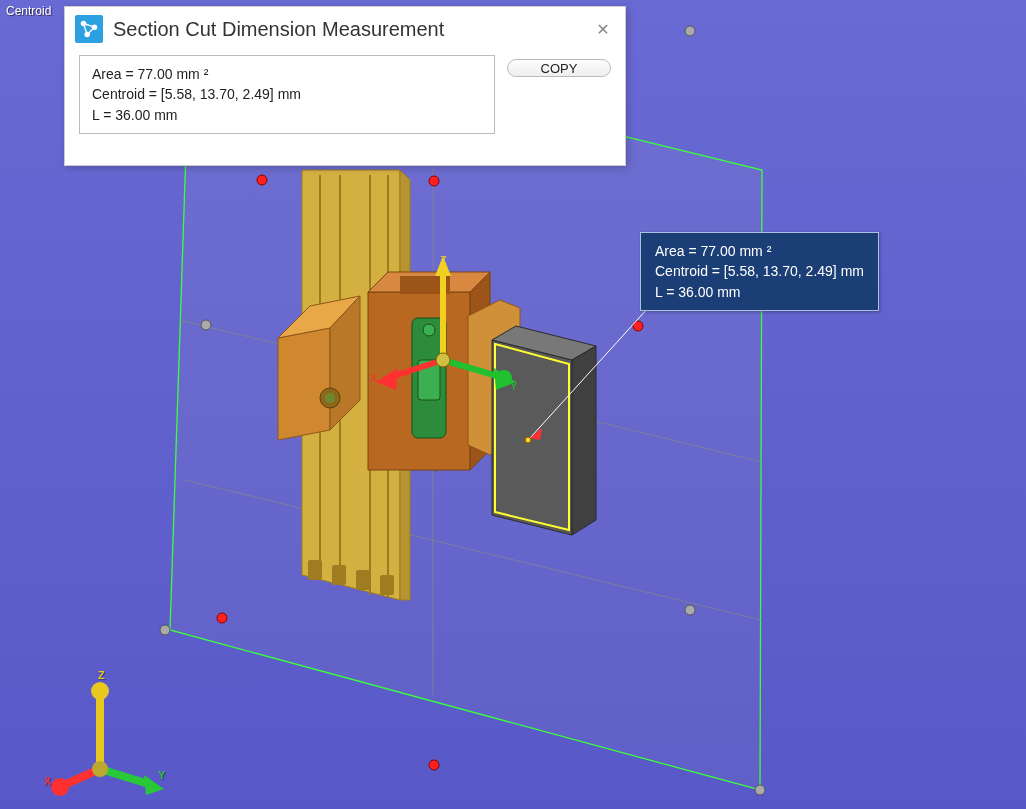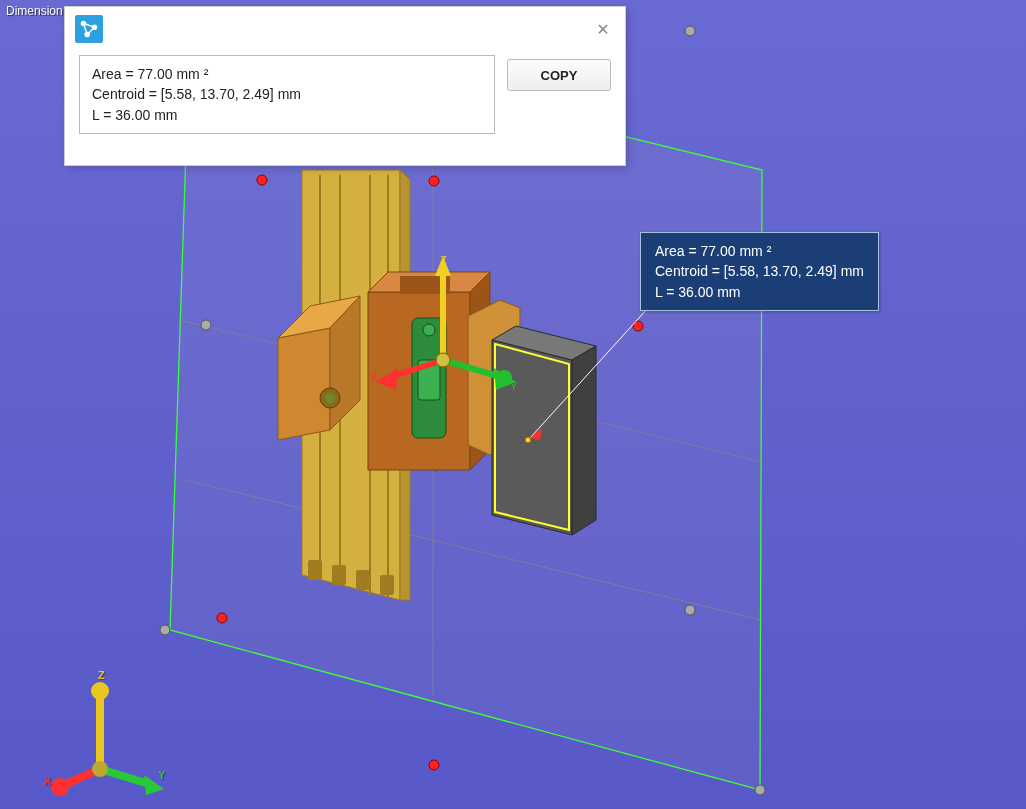--- a/index.html
+++ b/index.html
@@ -78,25 +78,25 @@
     flex: 1;
   }
   .dialog-buttons {
     display: flex;
     gap: 10px;
     align-items: flex-start;
     padding-top: 4px;
   }
   .btn {
     width: 104px;
-    height: 32px;
+    height: 18px;
     background: linear-gradient(to bottom, #fdfdfd, #eee);
     border: 1px solid #bbb;
-    border-radius: 3px;
-    font-weight: 700;
+    border-radius: 10px;
+    font-weight: 400;
     font-size: 13px;
     color: #222;
     cursor: pointer;
   }
 
   
   .scene {
     position: absolute;
     top: 0; left: 0;
     width: 1026px;
@@ -129,21 +129,21 @@
   .triad-label {
     position: absolute;
     font-size: 11px;
     font-weight: 600;
     text-shadow: 1px 1px 1px rgba(0,0,0,0.4);
   }
 </style>
 </head>
 <body>
 
-<div class="viewport-label">Dimension</div>
+<div class="viewport-label">Centroid</div>
 
 <svg class="scene" viewBox="0 0 1026 809">
 
   <polygon points="190,30 762,170 760,790 170,630" fill="rgba(200,200,200,0.07)" stroke="#3cff3c" stroke-width="1.3"></polygon>
 
   <line x1="180" y1="320" x2="762" y2="462" stroke="#888" stroke-width="1" opacity="0.7"></line>
   <line x1="185" y1="480" x2="761" y2="620" stroke="#888" stroke-width="1" opacity="0.7"></line>
 
   <line x1="433" y1="85" x2="433" y2="695" stroke="#888" stroke-width="1" opacity="0.7"></line>
 
@@ -239,20 +239,21 @@
     <div class="dialog-icon">
       <svg viewBox="0 0 24 24">
           <circle cx="6" cy="6" r="3" fill="#fff"></circle>
           <circle cx="18" cy="10" r="3" fill="#fff"></circle>
           <circle cx="10" cy="18" r="3" fill="#fff"></circle>
           <line x1="6" y1="6" x2="18" y2="10" stroke="#fff" stroke-width="1.5"></line>
           <line x1="18" y1="10" x2="10" y2="18" stroke="#fff" stroke-width="1.5"></line>
           <line x1="10" y1="18" x2="6" y2="6" stroke="#fff" stroke-width="1.5"></line>
         </svg>
     </div>
+    <div class="dialog-title">Section Cut Dimension Measurement</div>
     <div class="dialog-close">✕</div>
   </div>
   <div class="dialog-body">
     <div class="measurement-box">
       <div>Area = 77.00 mm ²</div>
       <div>Centroid = [5.58, 13.70, 2.49] mm</div>
       <div>L = 36.00 mm</div>
     </div>
     <div class="dialog-buttons">
       <button class="btn">COPY</button>

